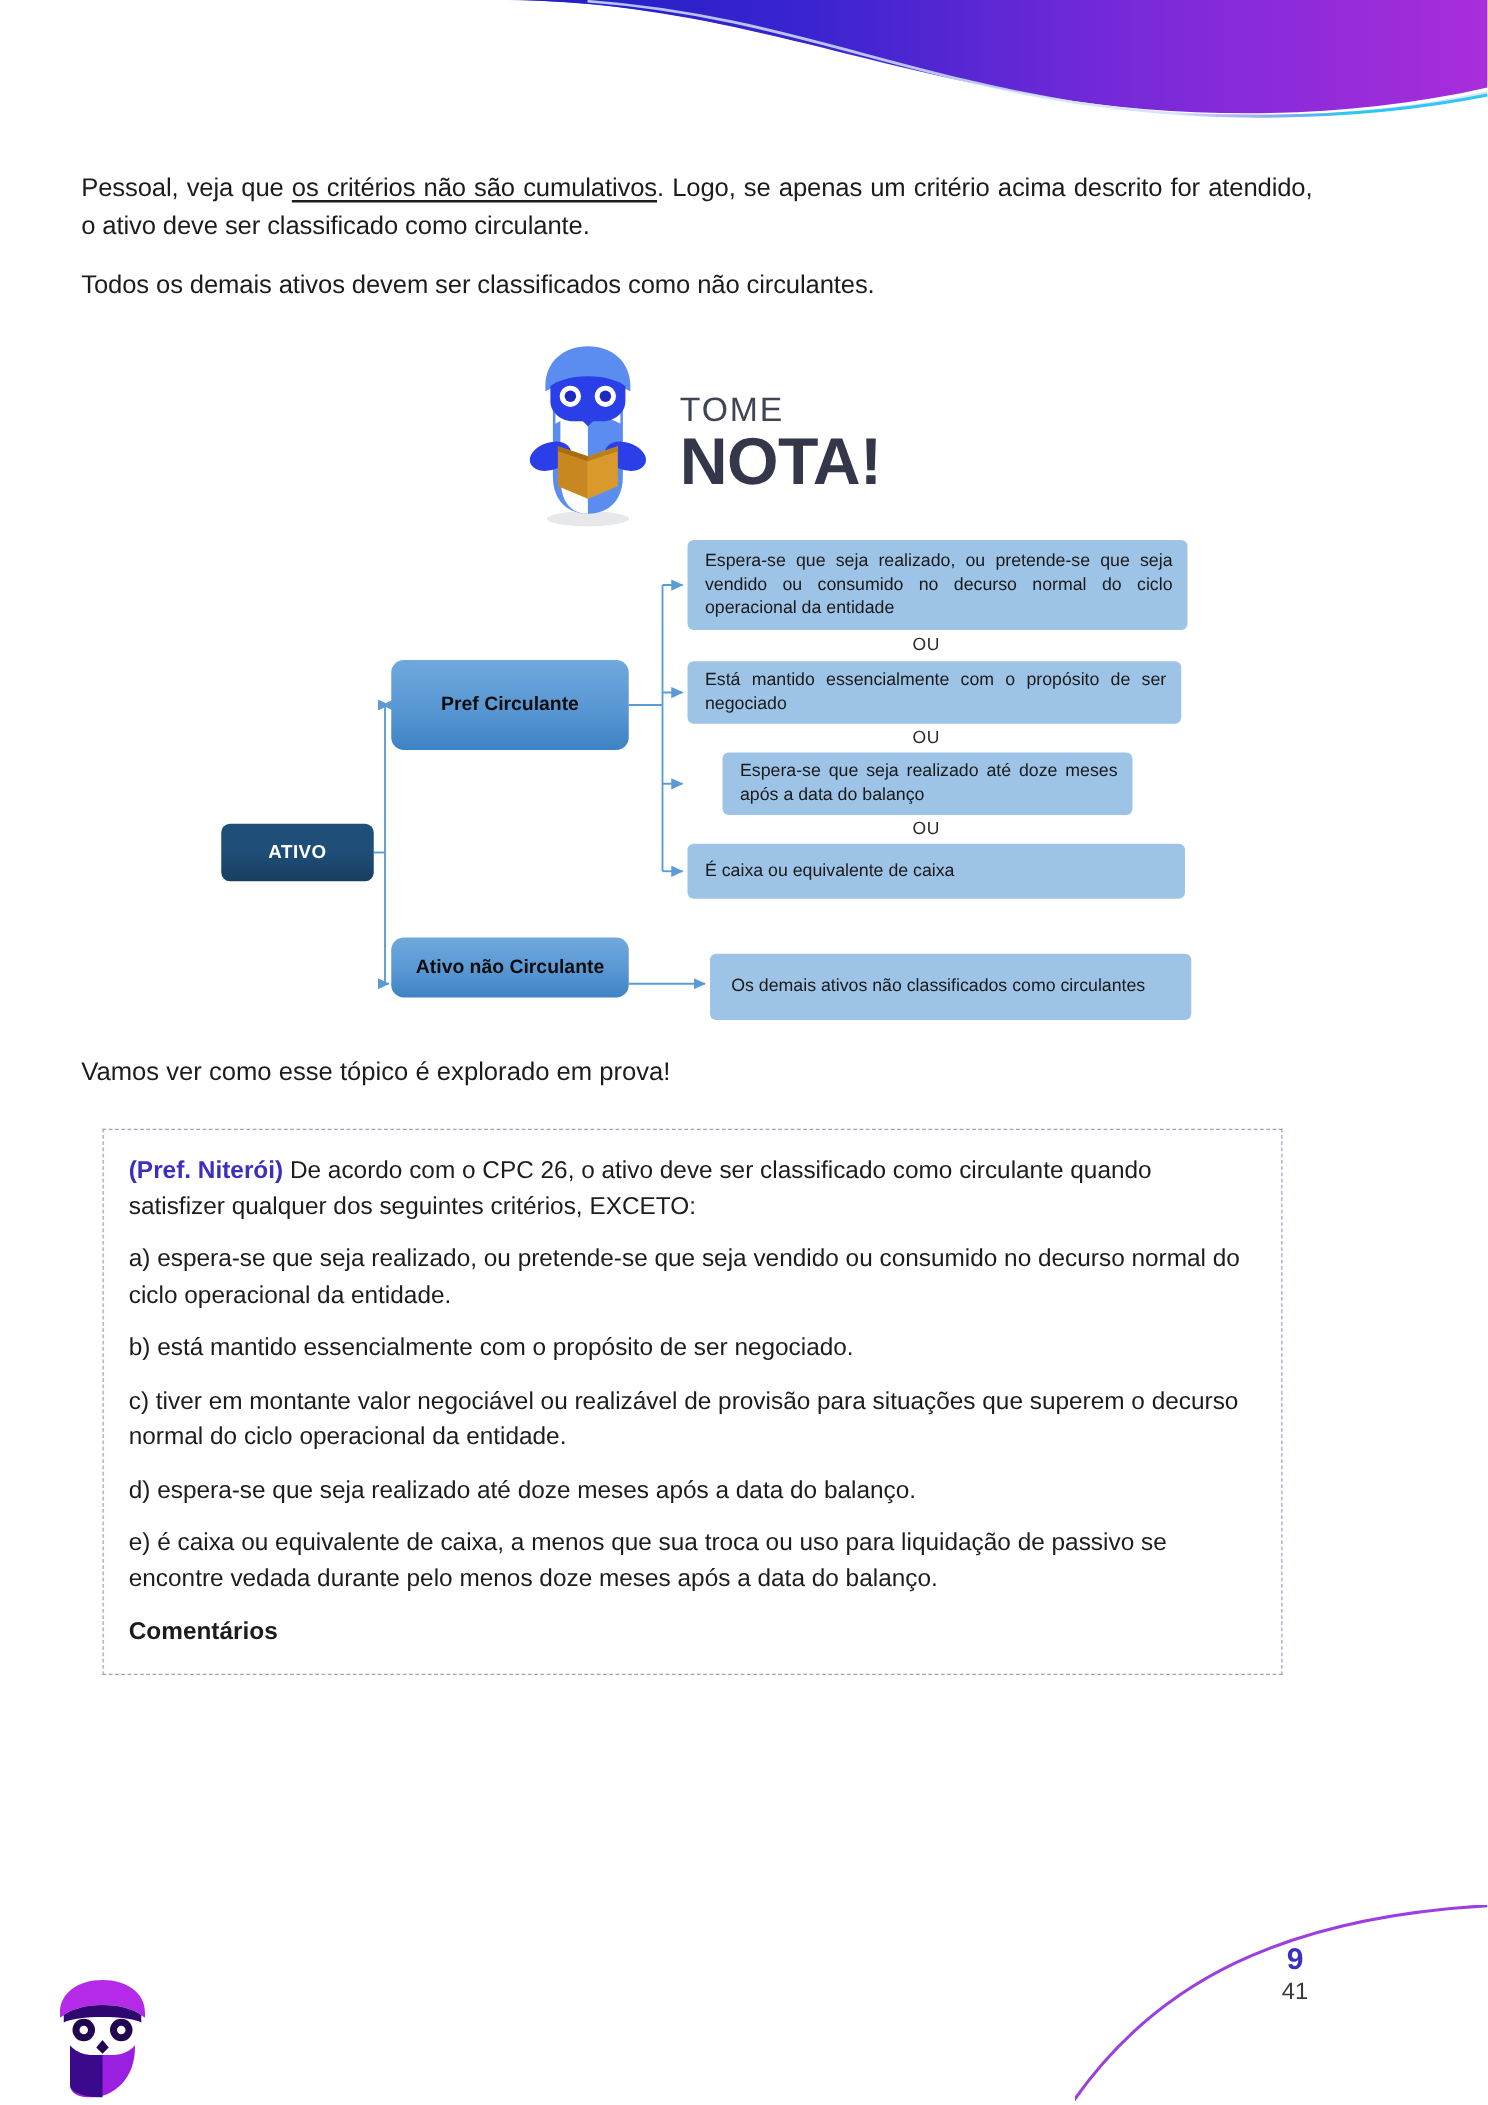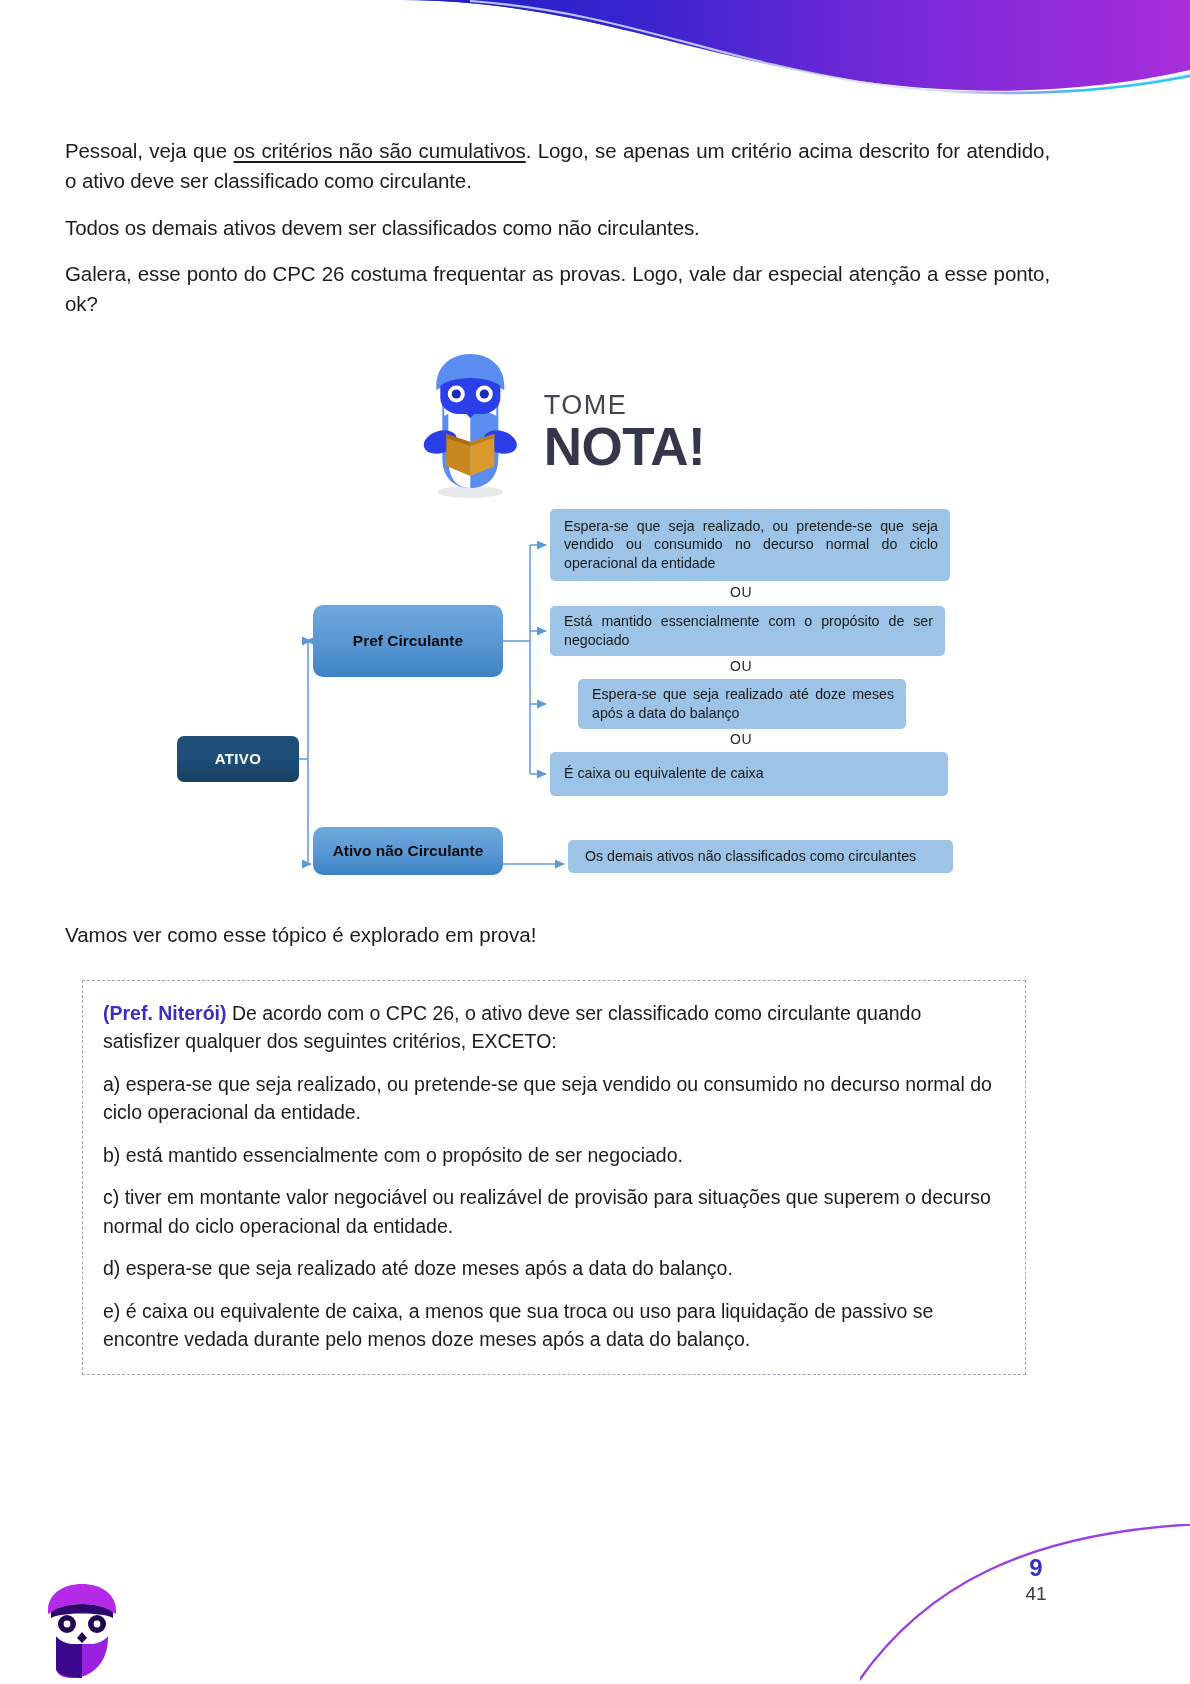--- a/index.html
+++ b/index.html
@@ -130,21 +130,21 @@
     line-height: 1.32;
     padding: 7px 12px 7px 14px;
     text-align: justify;
     align-items: center;
   }
   .dg-leaf span { display: block; width: 100%; }
   .dg-l1 { left: 485px; top: 5px;   width: 400px; height: 72px; }
   .dg-l2 { left: 485px; top: 102px; width: 395px; height: 50px; }
   .dg-l3 { left: 513px; top: 175px; width: 328px; height: 50px; }
   .dg-l4 { left: 485px; top: 248px; width: 398px; height: 44px; }
-  .dg-l5 { left: 503px; top: 336px; width: 385px; height: 33px; text-align: left; padding-left: 17px; }
+  .dg-l5 { left: 503px; top: 336px; width: 385px; height: 53px; text-align: left; padding-left: 17px; }
   .dg-l5 span { text-align: left; }
 
   .dg-ou {
     position: absolute;
     font-size: 14px;
     color: #2a2a2a;
     letter-spacing: 0.5px;
   }
   .dg-ou-1 { left: 665px; top: 80px; }
   .dg-ou-2 { left: 665px; top: 154px; }
@@ -252,21 +252,20 @@
     <path d="M940,91 C1030,96 1110,92 1190,76" fill="none" stroke="url(#cyanGrad)" stroke-width="2.6"></path>
   </svg>
 </div>
 
 <div class="page-body">
 
   <p class="para"><span>Pessoal, veja que </span><span class="u-line">os critérios não são cumulativos</span><span>. Logo, se apenas um critério acima descrito for atendido, o ativo deve ser classificado como circulante.</span></p>
 
   <p class="para">Todos os demais ativos devem ser classificados como não circulantes.</p>
 
-  <p class="para last">Galera, esse ponto do CPC 26 costuma frequentar as provas. Logo, vale dar especial atenção a esse ponto, ok?</p>
 
   <div class="tomenota">
     <div class="tomenota-inner">
       <svg class="tn-owl" viewBox="0 0 120 155" xmlns="http://www.w3.org/2000/svg">
         <ellipse cx="60" cy="146" rx="33" ry="6" fill="#e6e8ea"></ellipse>
         <path d="M32,58 C32,32 44,18 60,18 C76,18 88,32 88,58 L88,112 C88,132 76,142 60,142 C44,142 32,132 32,112 Z" fill="#5b8df0"></path>
         <path d="M38,52 C38,30 47,20 60,20 C60,20 60,142 60,142 C45,142 38,131 38,112 Z" fill="#ffffff"></path>
         <path d="M34,56 C34,34 45,20 60,20 C75,20 86,34 86,56 L86,70 C74,62 46,62 34,70 Z" fill="#ffffff"></path>
         <path d="M26,40 C26,20 41,8 60,8 C79,8 94,20 94,40 L94,44 C80,36 40,36 26,44 Z" fill="#5b8df0"></path>
         <path d="M30,40 C34,36 46,32 60,32 C74,32 86,36 90,40 L90,52 C90,62 80,68 72,68 L48,68 C40,68 30,62 30,52 Z" fill="#2b3fe8"></path>
@@ -344,20 +343,21 @@
 
   <p class="tail-para">Vamos ver como esse tópico é explorado em prova!</p>
 
   <div class="qbox">
     <p><span class="q-source">(Pref. Niterói)</span><span> De acordo com o CPC 26, o ativo deve ser classificado como circulante quando satisfizer qualquer dos seguintes critérios, EXCETO:</span></p>
     <p>a) espera-se que seja realizado, ou pretende-se que seja vendido ou consumido no decurso normal do ciclo operacional da entidade.</p>
     <p>b) está mantido essencialmente com o propósito de ser negociado.</p>
     <p>c) tiver em montante valor negociável ou realizável de provisão para situações que superem o decurso normal do ciclo operacional da entidade.</p>
     <p>d) espera-se que seja realizado até doze meses após a data do balanço.</p>
     <p>e) é caixa ou equivalente de caixa, a menos que sua troca ou uso para liquidação de passivo se encontre vedada durante pelo menos doze meses após a data do balanço.</p>
+    <p class="q-comentarios">Comentários</p>
   </div>
 
 </div>
 
 <svg class="footer-owl" viewBox="0 0 88 96" xmlns="http://www.w3.org/2000/svg">
   <path d="M14,36 C14,36 14,86 14,86 C14,92 20,96 30,96 C50,96 66,80 66,56 L66,36 Z" fill="#9b1fe0"></path>
   <path d="M14,36 L40,36 L40,96 C26,96 14,92 14,86 Z" fill="#3b0a8c"></path>
   <path d="M6,28 C6,12 21,2 40,2 C59,2 74,12 74,28 L74,32 C58,22 22,22 6,32 Z" fill="#b52ae8"></path>
   <path d="M9,30 C14,26 25,22 40,22 C55,22 66,26 71,30 L71,40 C71,54 60,62 48,62 L32,62 C20,62 9,54 9,40 Z" fill="#ffffff"></path>
   <path d="M9,30 C14,26 25,22 40,22 C55,22 66,26 71,30 L71,36 C62,30 18,30 9,36 Z" fill="#2e0770"></path>

